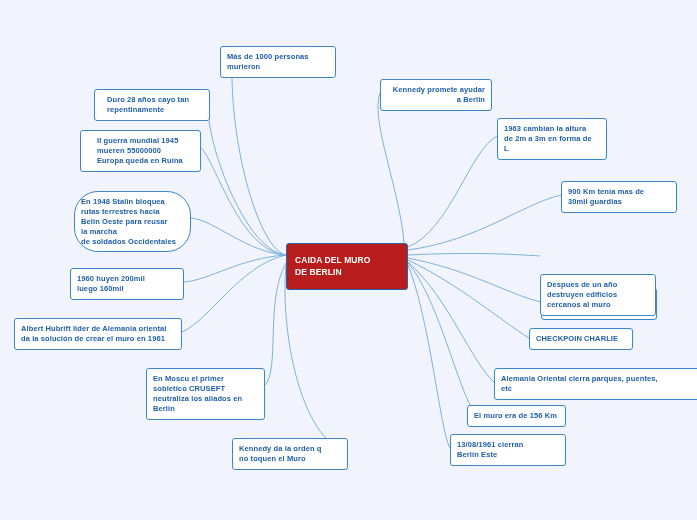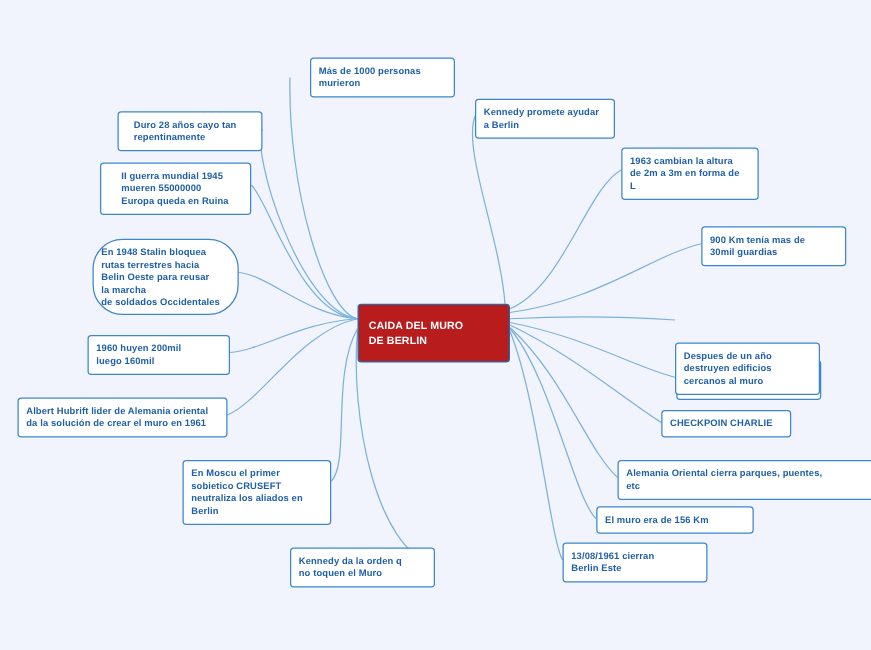--- a/index.html
+++ b/index.html
@@ -75,21 +75,21 @@
       <path d="M408,255 C470,252 510,254 540,256"></path>
       <path d="M408,250 C480,240 520,205 561,195"></path>
       <path d="M408,247 C450,230 470,150 497,136"></path>
       <path d="M404,243 C400,190 370,120 380,93"></path>
     </g>
   </svg>
 
   <div class="node center" style="left:286px; top:243px; width:122px;">CAIDA DEL MURO
 DE BERLIN</div>
 
-  <div class="node" style="left:248px; top:46px; width:116px;">Más de 1000 personas
+  <div class="node" style="left:220px; top:46px; width:116px;">Más de 1000 personas
 murieron</div>
   <div class="node" style="left:94px; top:89px; width:116px;padding-left:12px;">Duro 28 años cayo tan
 repentinamente</div>
   <div class="node" style="left:80px; top:130px; width:121px;padding-left:16px;">II guerra mundial 1945
 mueren 55000000
 Europa queda en Ruina</div>
   <div class="node" style="left:74px; top:191px; width:117px;border-radius:24px;">En 1948 Stalin bloquea
 rutas terrestres hacia
 Belin Oeste para reusar
 la marcha
@@ -99,30 +99,30 @@
   <div class="node" style="left:14px; top:318px; width:168px;">Albert Hubrift lider de Alemania oriental
 da la solución de crear el muro en 1961</div>
   <div class="node" style="left:146px; top:368px; width:119px;">En Moscu el primer
 sobietico CRUSEFT
 neutraliza los aliados en
 Berlin</div>
   <div class="node" style="left:232px; top:438px; width:116px;">Kennedy da la orden q
 no toquen el Muro</div>
   <div class="node" style="left:450px; top:434px; width:116px;">13/08/1961 cierran
 Berlin Este</div>
-  <div class="node" style="left:477px; top:405px; width:126px;">El muro era de 156 Km</div>
+  <div class="node" style="left:467px; top:405px; width:99px;">El muro era de 156 Km</div>
   <div class="node" style="left:494px; top:368px; width:214px;">Alemania Oriental cierra parques, puentes,
 etc</div>
   <div class="node" style="left:529px; top:328px; width:104px;">CHECKPOIN CHARLIE</div>
   <div class="node" style="left:541px; top:288px; width:116px;">La famosa Reunión de
 Tanques</div>
   <div class="node" style="left:540px; top:238px; width:116px;margin-top:36px;">Despues de un año
 destruyen edificios
 cercanos al muro</div>
   <div class="node" style="left:561px; top:181px; width:116px;">900 Km tenía mas de
 30mil guardias</div>
   <div class="node" style="left:497px; top:118px; width:110px;">1963 cambian la altura
 de 2m a 3m en forma de
 L</div>
-  <div class="node" style="left:380px; top:79px; width:112px;">Kennedy promete ayudar
+  <div class="node" style="left:380px; top:79px; width:112px;text-align:right;">Kennedy promete ayudar
 a Berlin</div>
 
 </div>
 
 </body></html>

